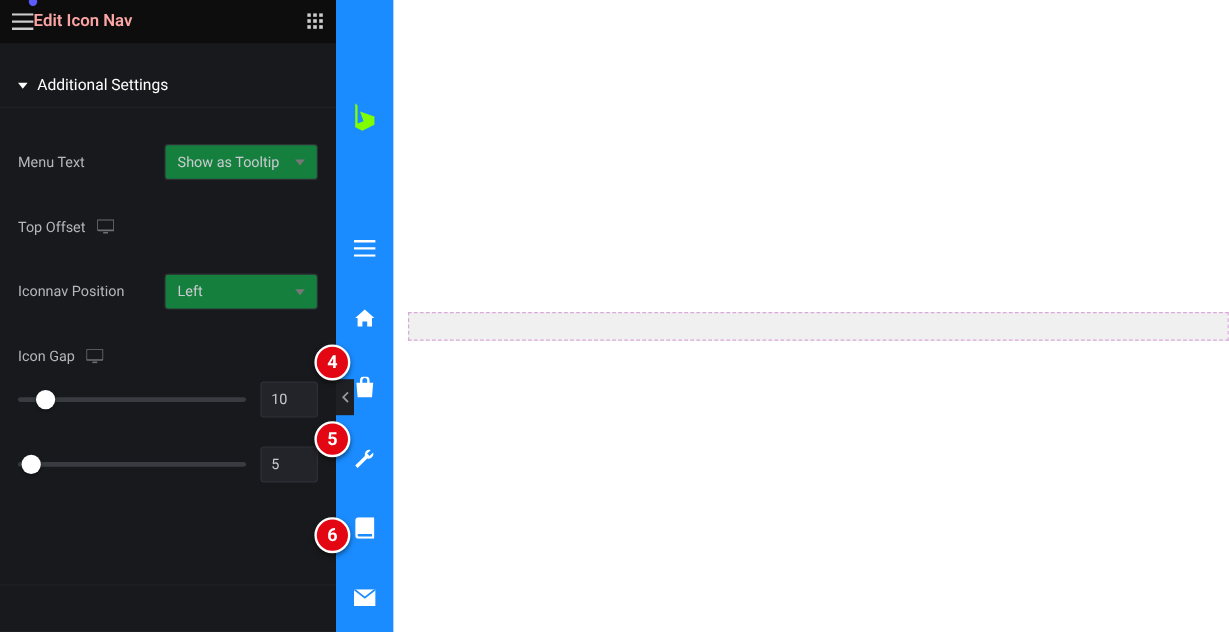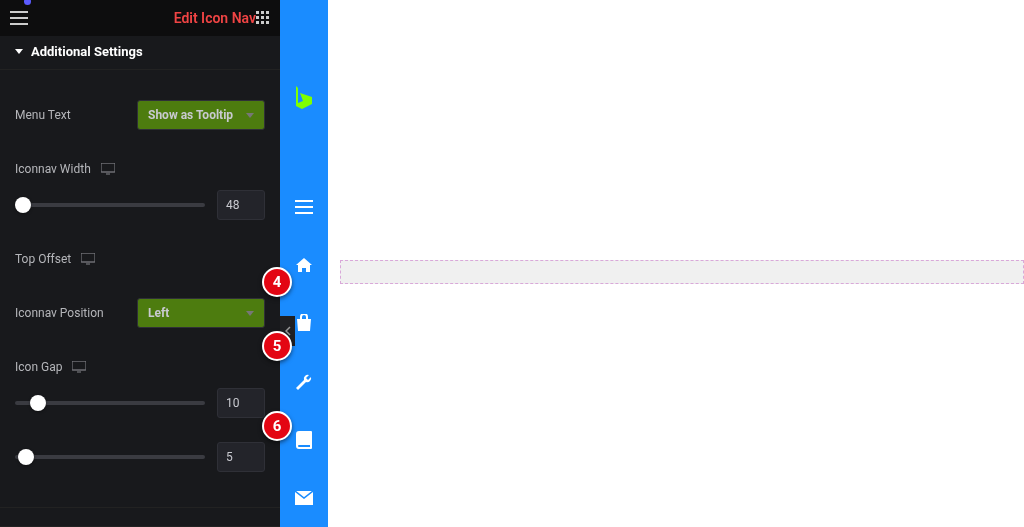--- a/index.html
+++ b/index.html
@@ -2,34 +2,34 @@
 <html><head>
 <meta charset="utf-8">
 <style>
   * { box-sizing: border-box; margin: 0; padding: 0; font-family: -apple-system, BlinkMacSystemFont, "Segoe UI", Roboto, sans-serif; }
   body { width: 1024px; height: 527px; overflow: hidden; background: #fff; display: flex; }
   
   
   .panel { width: 280px; height: 100%; background: #18191c; color: #b5b6ba; display: flex; flex-direction: column; font-size: 12px; }
   .panel-header { height: 36px; background: #0d0d0e; display: flex; align-items: center; padding: 0 10px; position: relative; }
   .panel-header .left-ic { color: #ccc; }
-  .panel-header .title { flex: 1; text-align: right; color: #ef4444; font-weight: 600; font-size: 14px; }
+  .panel-header .title { flex: 1; text-align: left; color: #fca5a5; font-weight: 600; font-size: 14px; }
   .panel-header .grid-ic { color: #ccc; }
   .header-dot { position: absolute; top: -2px; left: 24px; width: 7px; height: 7px; border-radius: 50%; background: #5b5bff; }
   
-  .section-header { display: flex; align-items: center; padding: 8px 15px 10px; color: #fff; font-weight: 700; font-size: 13px; cursor: pointer; border-bottom: 1px solid #222; }
+  .section-header { display: flex; align-items: center; padding: 28px 15px 10px; color: #fff; font-weight: 400; font-size: 13px; cursor: pointer; border-bottom: 1px solid #222; }
   .section-header .caret { width: 0; height: 0; border-left: 4px solid transparent; border-right: 4px solid transparent; border-top: 5px solid #fff; margin-right: 8px; }
   
   .panel-body { padding: 6px 15px 20px; flex: 1; overflow: visible; position: relative; }
   
   .row { display: flex; align-items: center; margin: 24px 0; min-height: 30px; position: relative; }
   .row .label { color: #b5b6ba; font-size: 12px; }
   .row .resp-ic { margin-left: 10px; color: #6d6e73; }
   
-  .select { margin-left: auto; background: #4d7c0f; border: 1px solid #2f3037; border-radius: 3px; color: #c9cad0; height: 30px; display: flex; align-items: center; padding: 0 10px; min-width: 128px; cursor: pointer; font-weight: bold; }
+  .select { margin-left: auto; background: #15803d; border: 1px solid #2f3037; border-radius: 3px; color: #c9cad0; height: 30px; display: flex; align-items: center; padding: 0 10px; min-width: 128px; cursor: pointer; }
   .select .caret-d { margin-left: auto; width: 0; height: 0; border-left: 4px solid transparent; border-right: 4px solid transparent; border-top: 5px solid #777; }
   
   .slider-row { display: flex; align-items: center; margin: 6px 0 6px; }
   .slider { position: relative; flex: 1; height: 20px; }
   .slider .track { position: absolute; top: 50%; left: 0; right: 0; height: 4px; background: #3a3b41; border-radius: 2px; transform: translateY(-50%); }
   .slider .thumb { position: absolute; top: 50%; width: 16px; height: 16px; border-radius: 50%; background: #fff; transform: translate(-50%, -50%); box-shadow: 0 1px 3px rgba(0,0,0,0.4); }
   .numbox { width: 48px; height: 30px; margin-left: 12px; background: #23242a; border: 1px solid #2f3037; border-radius: 3px; color: #c9cad0; display: flex; align-items: center; padding: 0 8px; font-size: 12px; }
   
   .spacer { height: 12px; }
   
@@ -88,38 +88,20 @@
   <div class="panel-body">
 
     <div class="row">
       <span class="label">Menu Text</span>
       <div class="select">
         <span>Show as Tooltip</span>
         <span class="caret-d"></span>
       </div>
     </div>
 
-    <div class="row" style="margin-bottom:2px;">
-      <span class="label">Iconnav Width</span>
-      <span class="resp-ic">
-        <svg width="14" height="12" viewBox="0 0 14 12">
-            <rect x="0" y="0" width="14" height="9" rx="1" fill="none" stroke="#6d6e73" stroke-width="1.3"></rect>
-            <path d="M5 11h4" stroke="#6d6e73" stroke-width="1.3"></path>
-          </svg>
-      </span>
-    </div>
-    <div class="slider-row">
-      <div class="slider">
-        <div class="track"></div>
-        <div class="thumb" style="left: 4%;"></div>
-      </div>
-      <div class="numbox">
-          <span>48</span>
-        </div>
-    </div>
 
     <div class="row" style="margin-bottom:2px;">
       <span class="label">Top Offset</span>
       <span class="resp-ic">
         <svg width="14" height="12" viewBox="0 0 14 12">
             <rect x="0" y="0" width="14" height="9" rx="1" fill="none" stroke="#6d6e73" stroke-width="1.3"></rect>
             <path d="M5 11h4" stroke="#6d6e73" stroke-width="1.3"></path>
           </svg>
       </span>
     </div>

